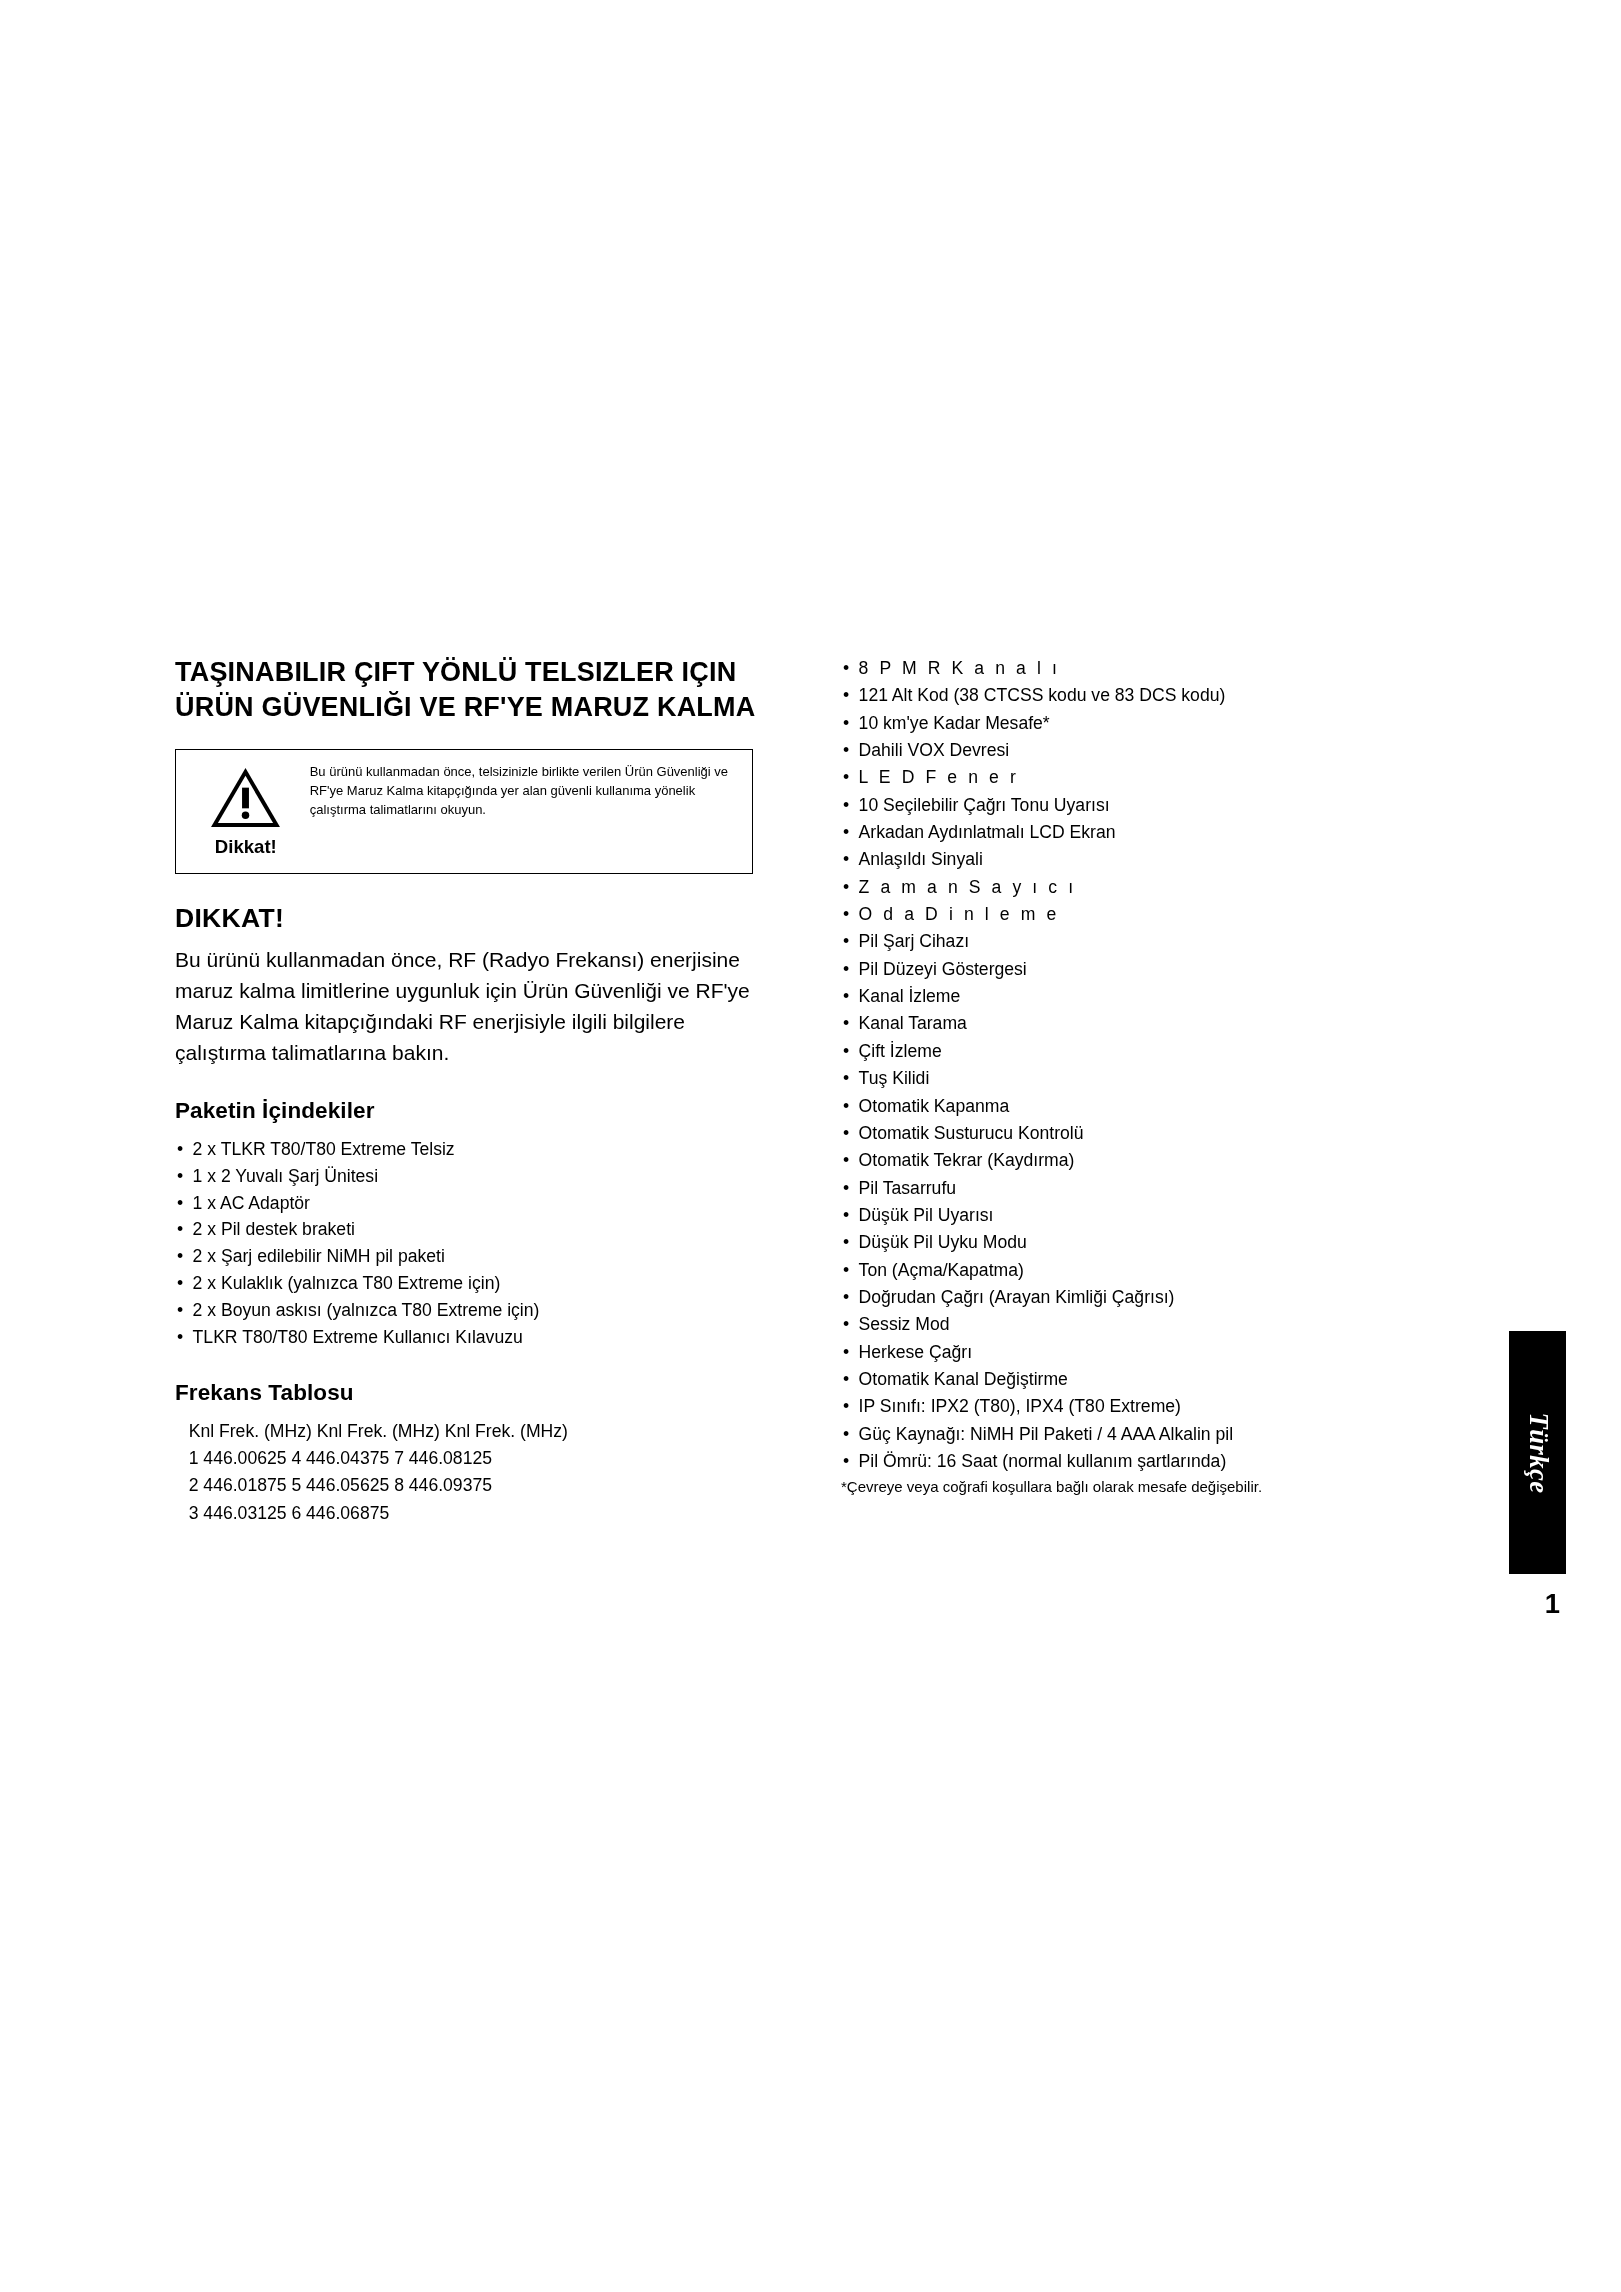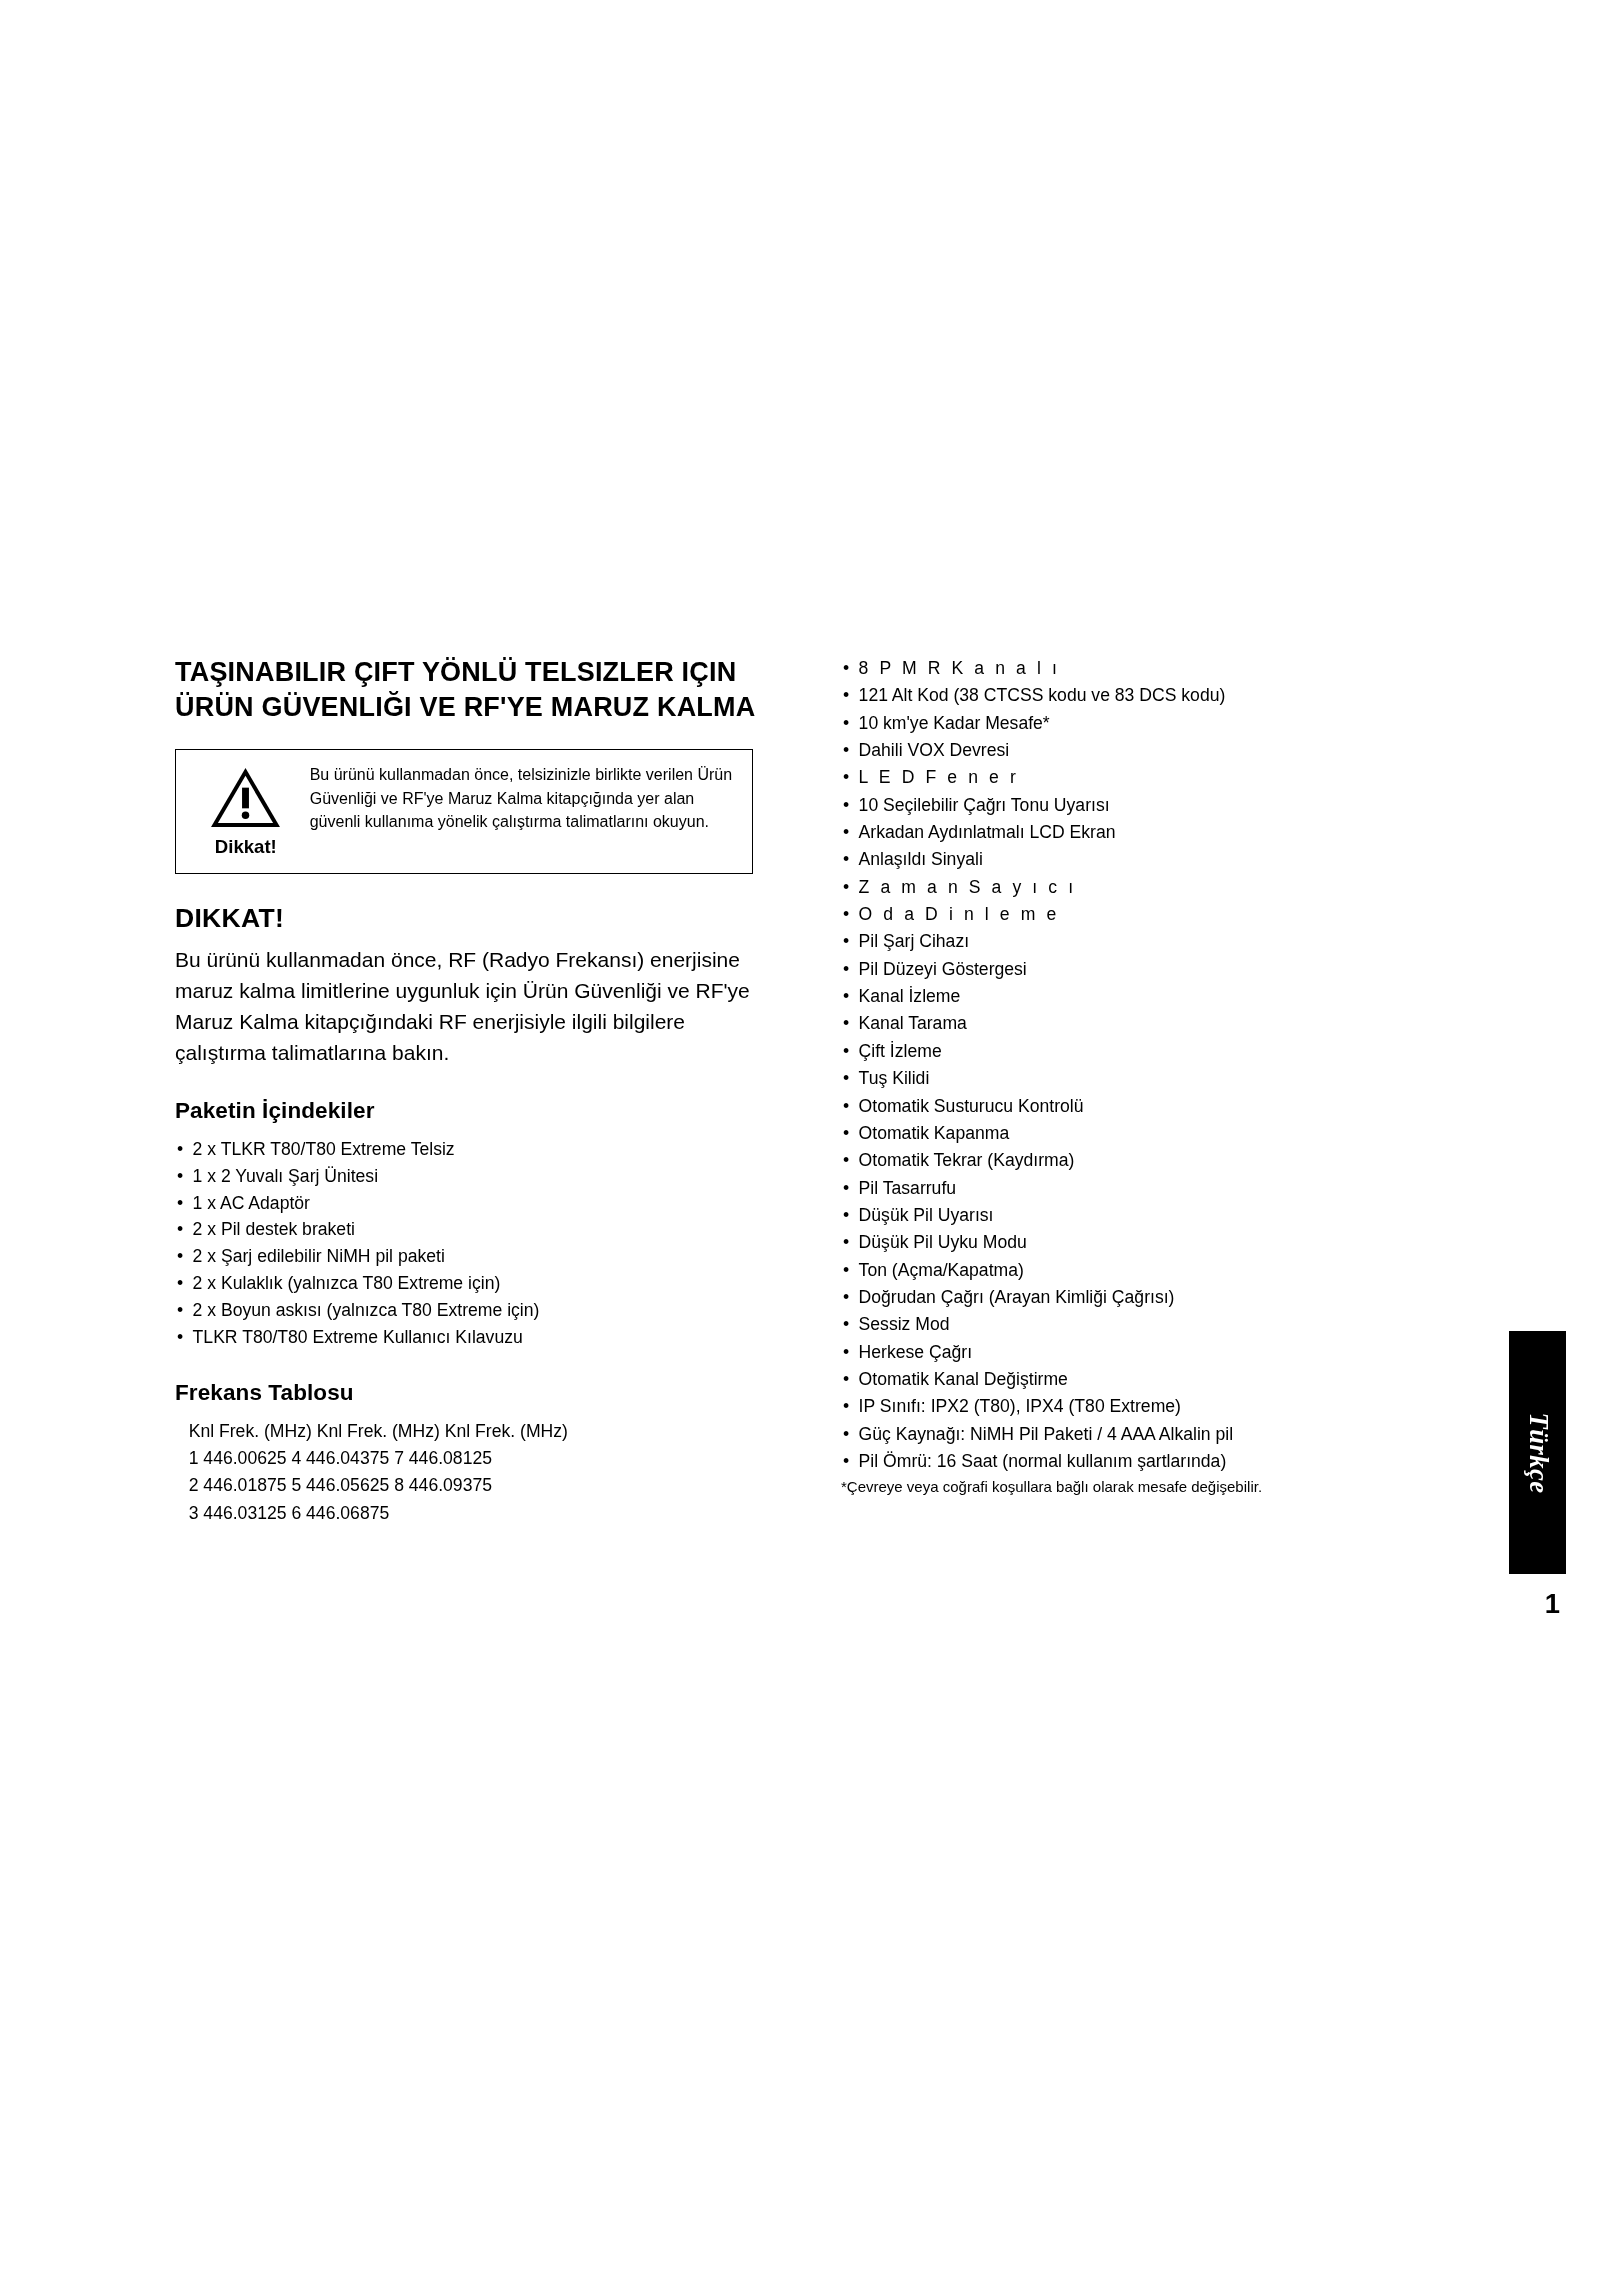--- a/index.html
+++ b/index.html
@@ -79,21 +79,21 @@
   .warn-tri {
     display: block;
     margin: 0 auto;
   }
   .warn-label {
     font-size: 18.6px;
     font-weight: bold;
     margin-top: 5.9px;
   }
   .warn-text {
-    font-size: 16px;
+    font-size: 13px;
     line-height: 1.46;
     padding-left: 5.9px;
     padding-top: 2px;
   }
 
   
   .para {
     font-size: 21px;
     line-height: 1.47;
     margin: 0;
@@ -235,22 +235,22 @@
         <li>Arkadan Aydınlatmalı LCD Ekran</li>
         <li>Anlaşıldı Sinyali</li>
         <li class="spaced">Z a m a n  S a y ı c ı</li>
         <li class="spaced">O d a  D i n l e m e</li>
         <li>Pil Şarj Cihazı</li>
         <li>Pil Düzeyi Göstergesi</li>
         <li>Kanal İzleme</li>
         <li>Kanal Tarama</li>
         <li>Çift İzleme</li>
         <li>Tuş Kilidi</li>
+        <li>Otomatik Kapanma</li>
         <li>Otomatik Susturucu Kontrolü</li>
-        <li>Otomatik Kapanma</li>
         <li>Otomatik Tekrar (Kaydırma)</li>
         <li>Pil Tasarrufu</li>
         <li>Düşük Pil Uyarısı</li>
         <li>Düşük Pil Uyku Modu</li>
         <li>Ton (Açma/Kapatma)</li>
         <li>Doğrudan Çağrı (Arayan Kimliği Çağrısı)</li>
         <li>Sessiz Mod</li>
         <li>Herkese Çağrı</li>
         <li>Otomatik Kanal Değiştirme</li>
         <li>IP Sınıfı: IPX2 (T80), IPX4 (T80 Extreme)</li>

